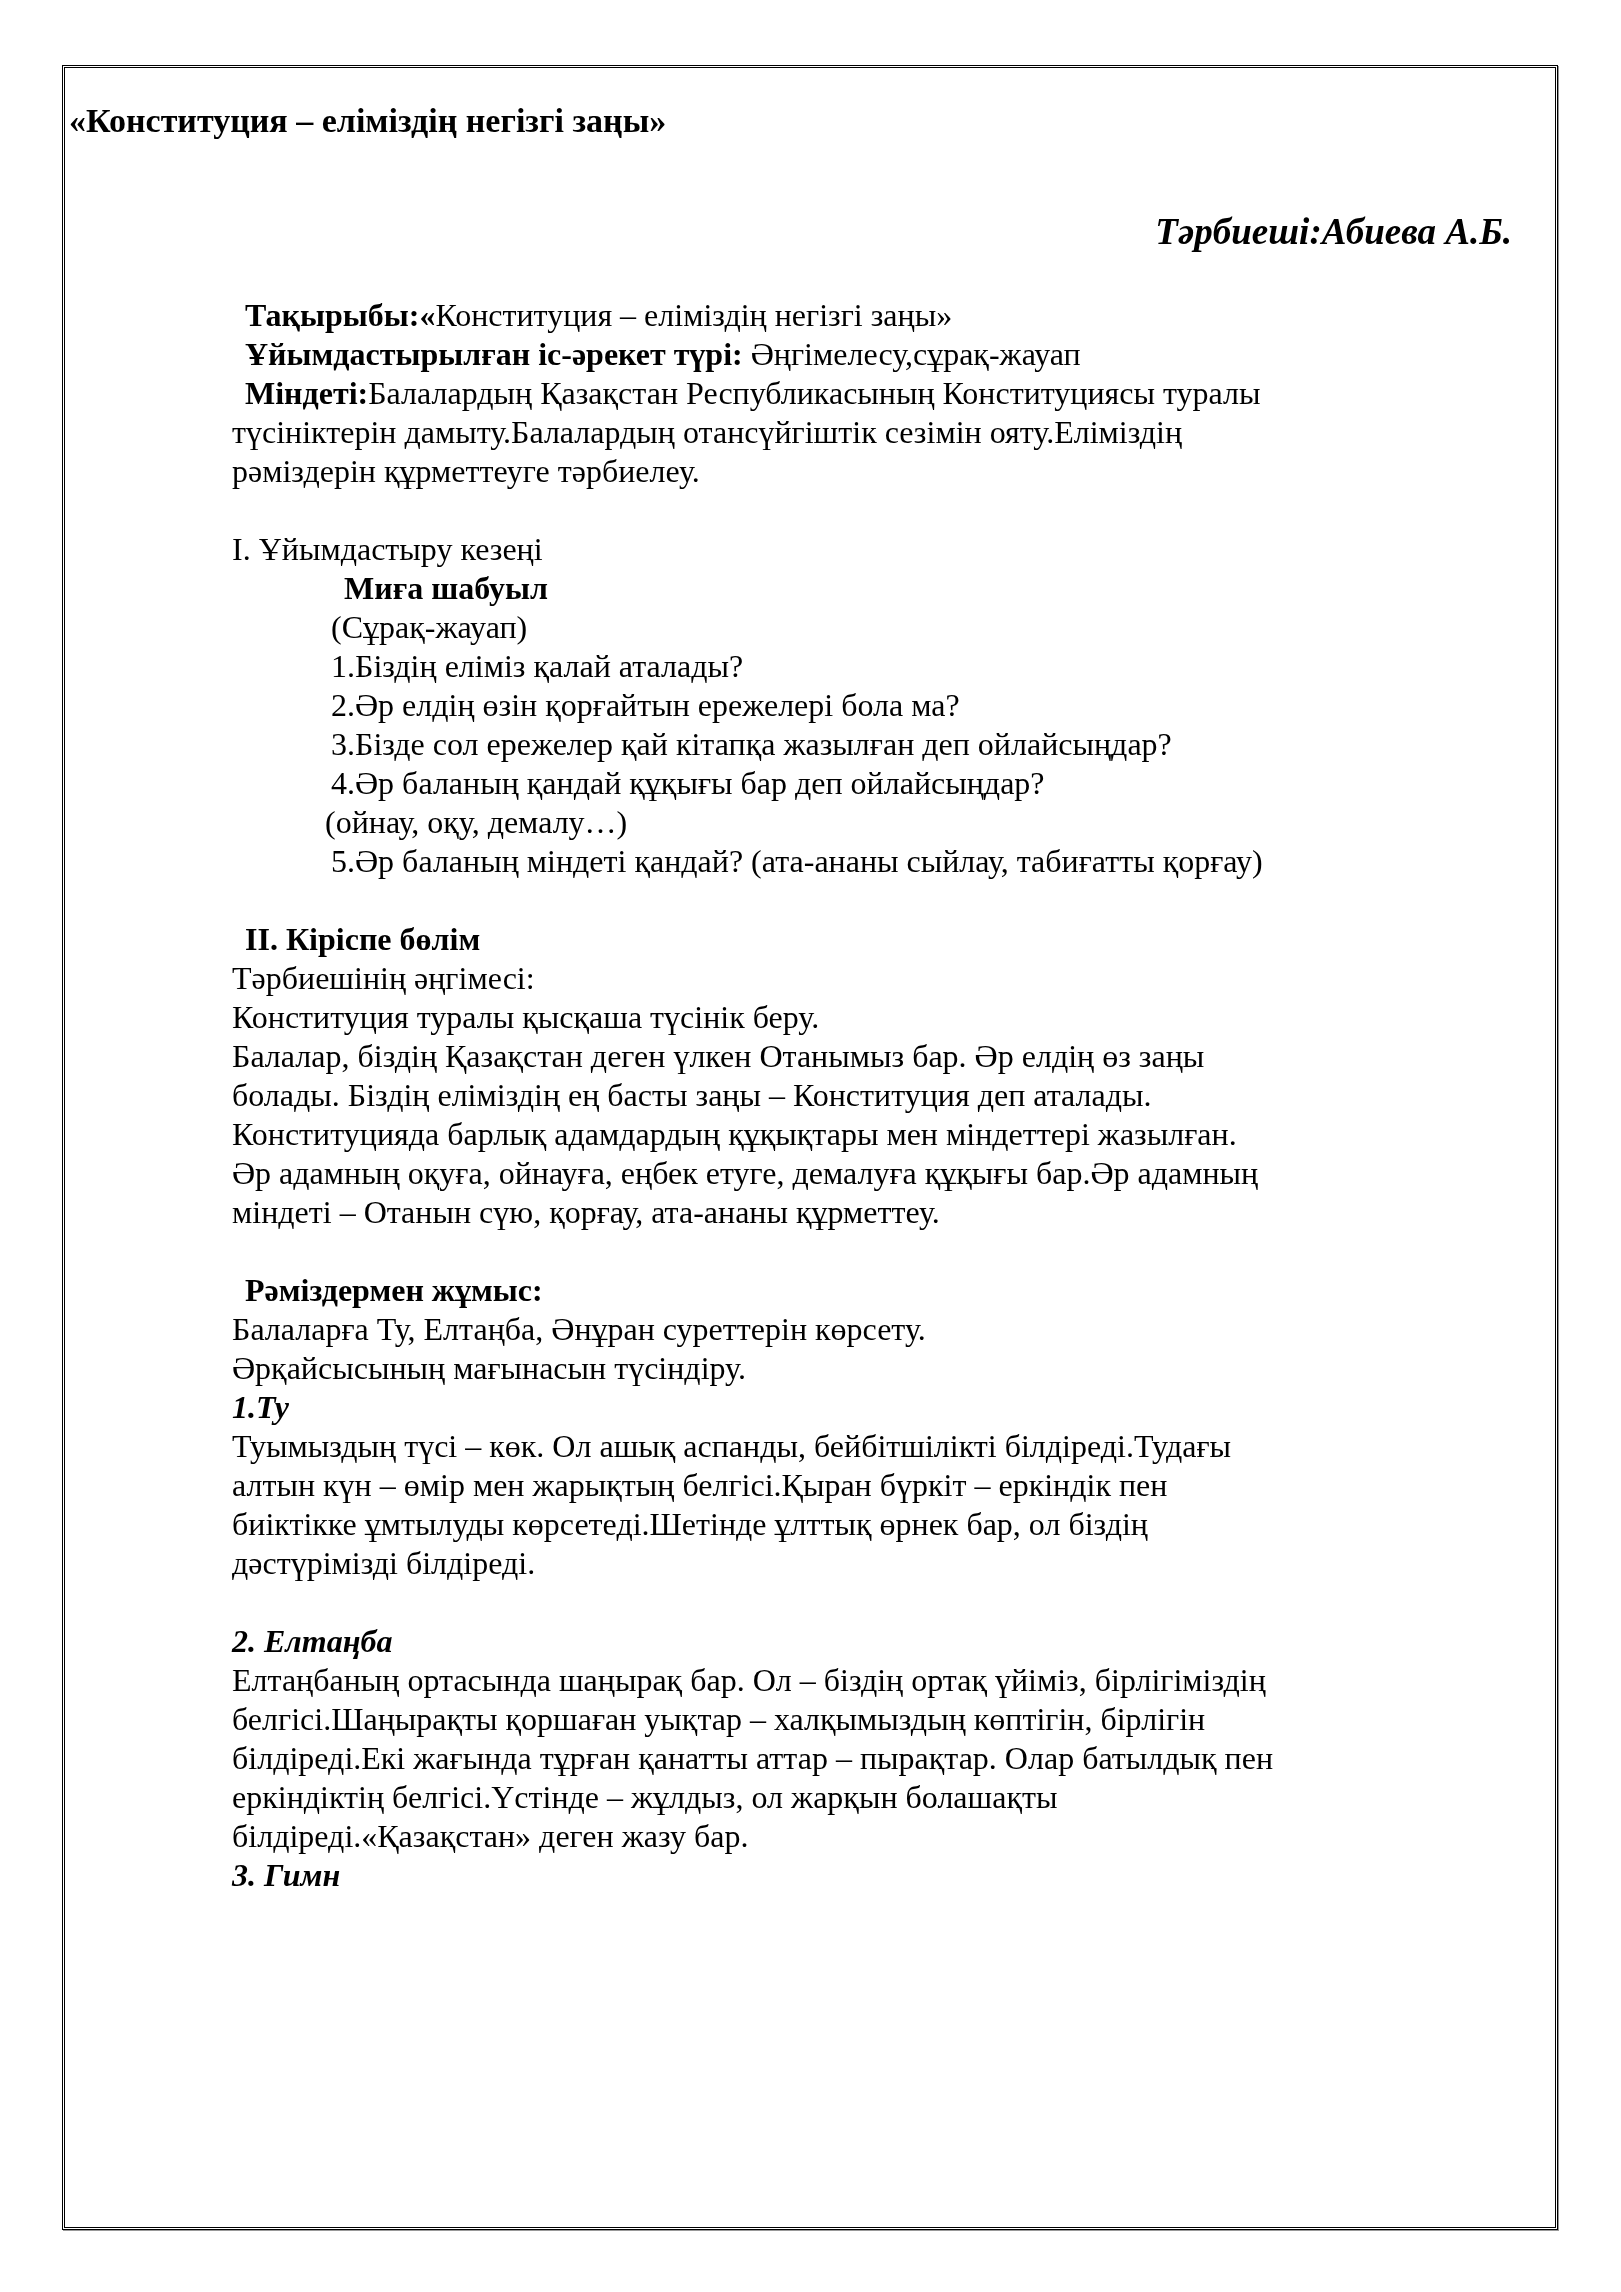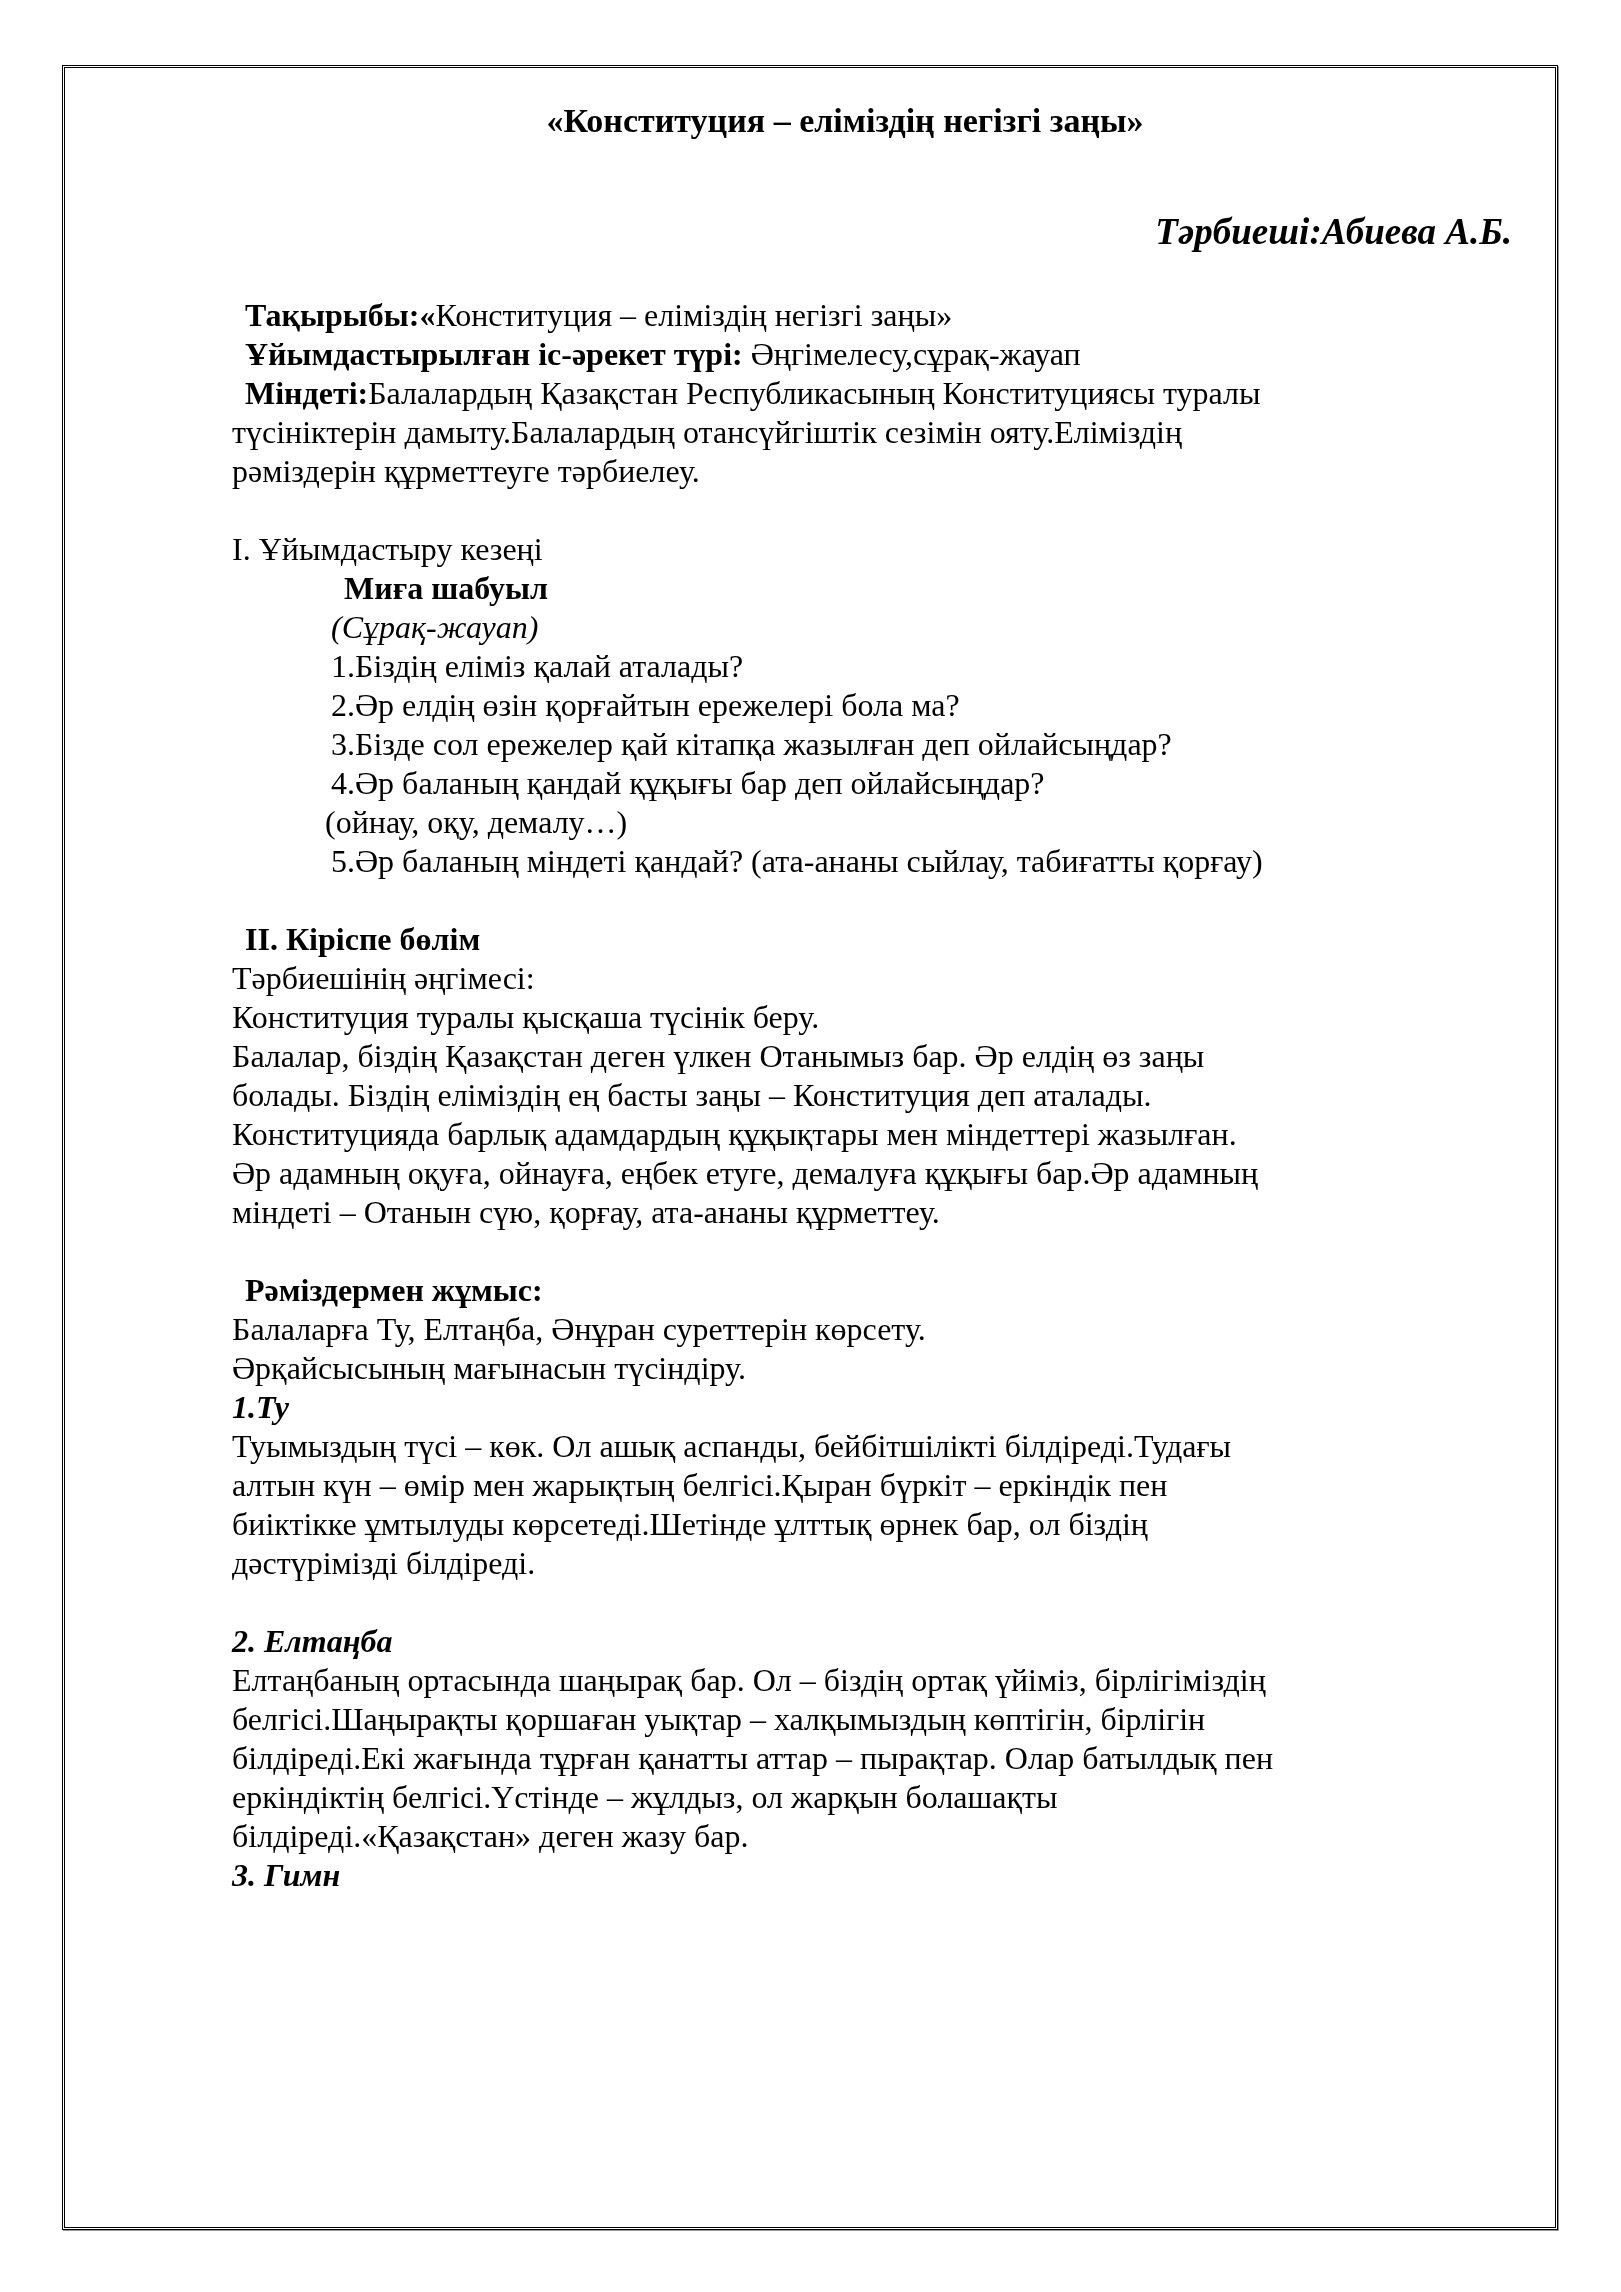--- a/index.html
+++ b/index.html
@@ -1,28 +1,28 @@
 <!DOCTYPE html>
 <html><head>
   <meta charset="utf-8">
   <style>
     html, body { margin: 0; padding: 0; background: #ffffff; }
     body { width: 1621px; height: 2293px; position: relative; overflow: hidden;
       font-family: "Liberation Serif", "DejaVu Serif", serif; color: #000; }
     .frame { position: absolute; left: 62px; top: 65px; width: 1490px; height: 2159px;
       border: 3.9px double #000; box-shadow: 1px 1px 0 #999; }
-    .title { position: absolute; left: 0; right: 0; top: 102px; text-align: center;
+    .title { position: absolute; left: 0; right: 0; top: 102px; text-align: left;
       font-size: 34px; font-weight: bold; padding-left: 69px; }
     .author { position: absolute; right: 109px; top: 210px; font-size: 37px;
       font-weight: bold; font-style: italic; }
     .content { position: absolute; left: 232px; top: 296px; width: 1274px;
       font-size: 32px; line-height: 39px; }
     .line { white-space: nowrap; }
     .b { font-weight: bold; margin-left: 13px; }
-    .i { font-style: italic; }
+    .i { }
     .bi { font-weight: bold; font-style: italic; }
     .indent { padding-left: 99px; }
     .indent2 { padding-left: 93px; }
     .gap { height: 39px; }
   </style>
 </head>
 <body>
 
 <div class="frame"></div>
 

